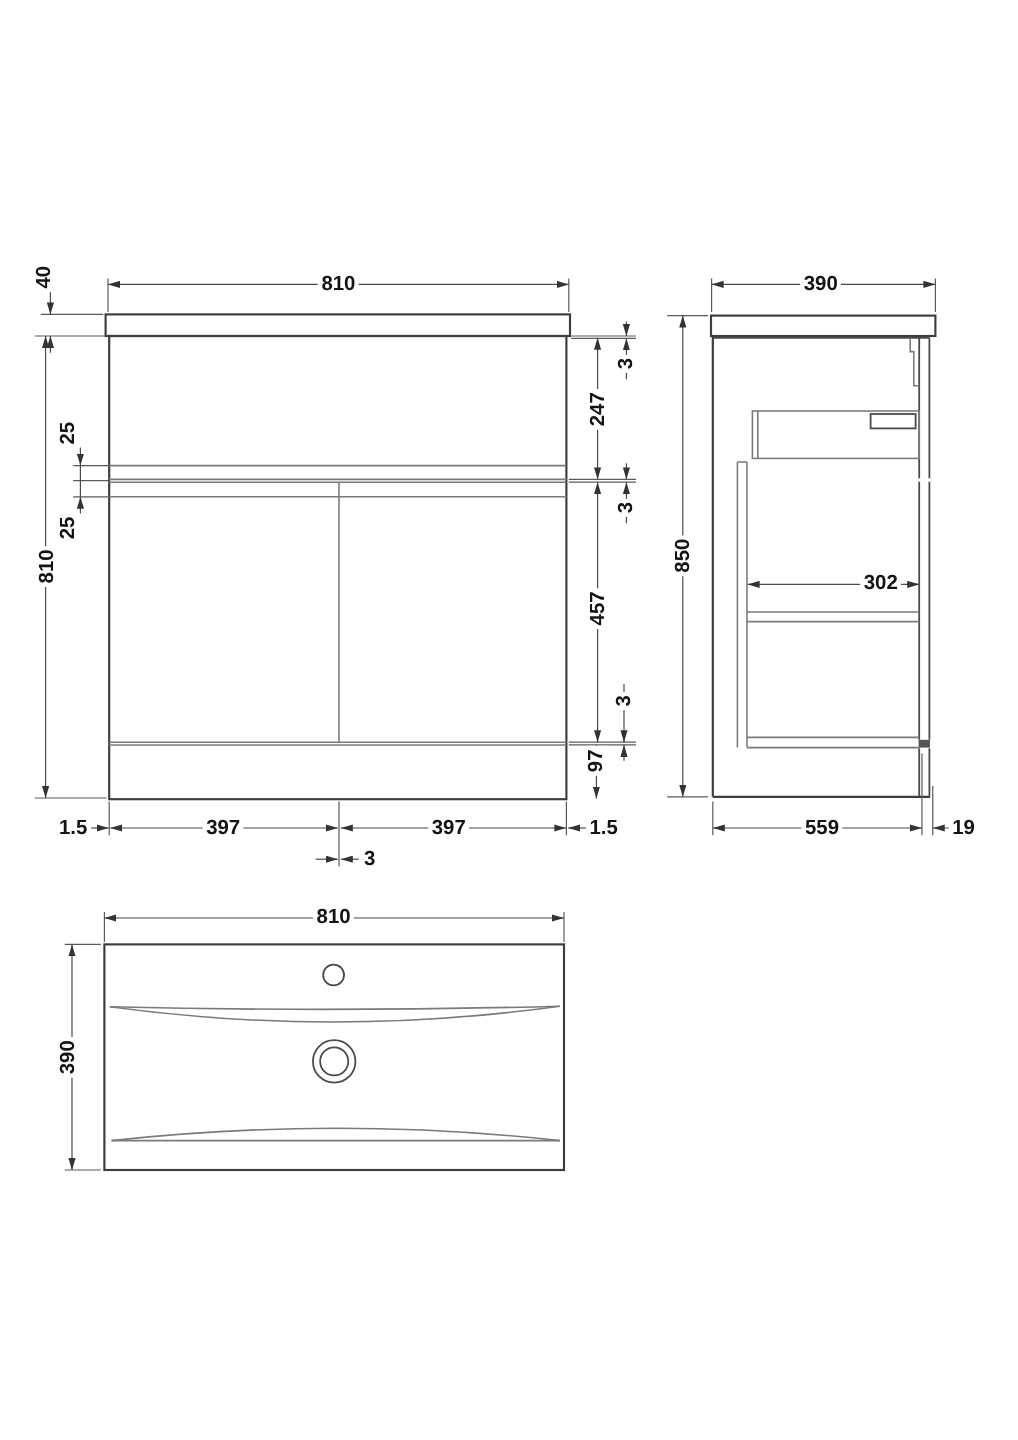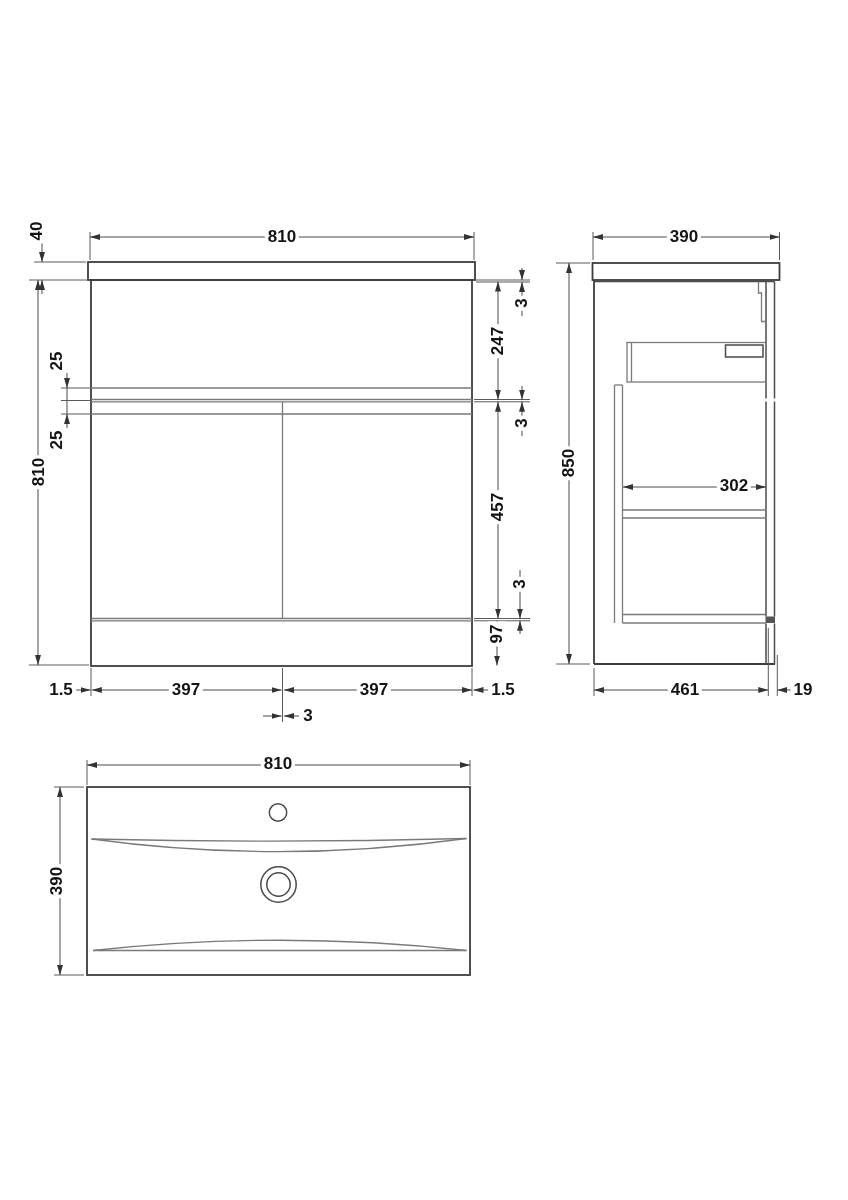--- a/index.html
+++ b/index.html
@@ -189,19 +189,19 @@
 <div class="dim-label rot" style="left:497px;top:634px;">97</div>
 <div class="dim-label" style="left:61px;top:690px;">1.5</div>
 <div class="dim-label" style="left:186px;top:690px;">397</div>
 <div class="dim-label" style="left:374px;top:690px;">397</div>
 <div class="dim-label" style="left:503px;top:690px;">1.5</div>
 <div class="dim-label" style="left:308px;top:716px;">3</div>
 
 <div class="dim-label" style="left:684px;top:237px;">390</div>
 <div class="dim-label rot" style="left:569px;top:463px;">850</div>
 <div class="dim-label" style="left:694px;top:486px;margin-left:40px;">302</div>
-<div class="dim-label" style="left:685px;top:690px;">461</div>
+<div class="dim-label" style="left:685px;top:690px;">559</div>
 <div class="dim-label" style="left:803px;top:690px;">19</div>
 
 <div class="dim-label" style="left:278px;top:764px;">810</div>
 <div class="dim-label rot" style="left:57px;top:881px;">390</div>
 
 </div>
 
 </body></html>

